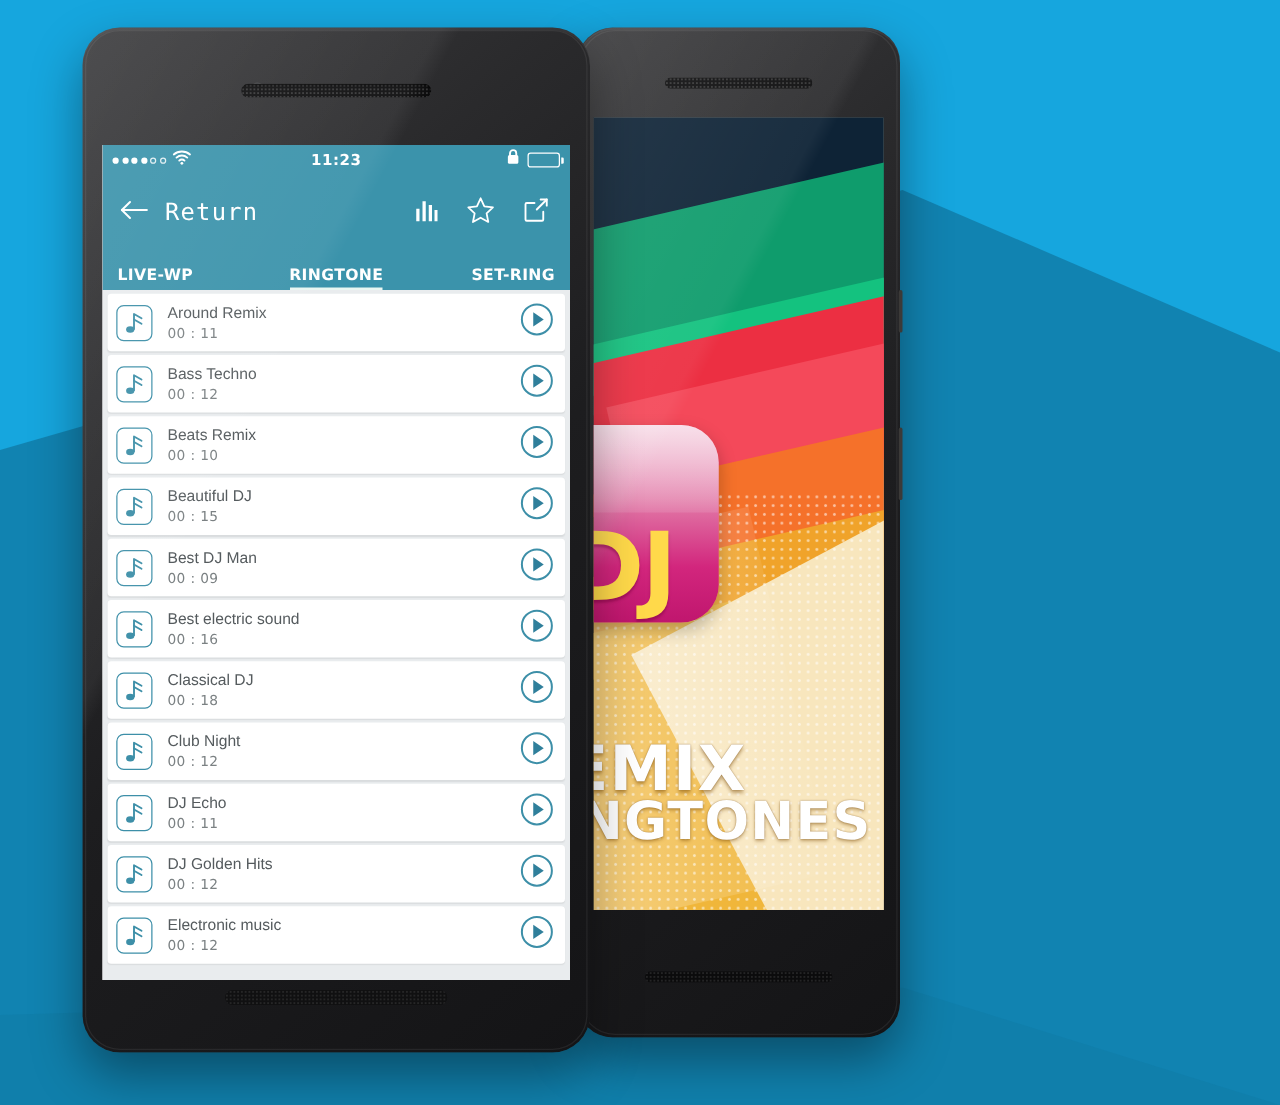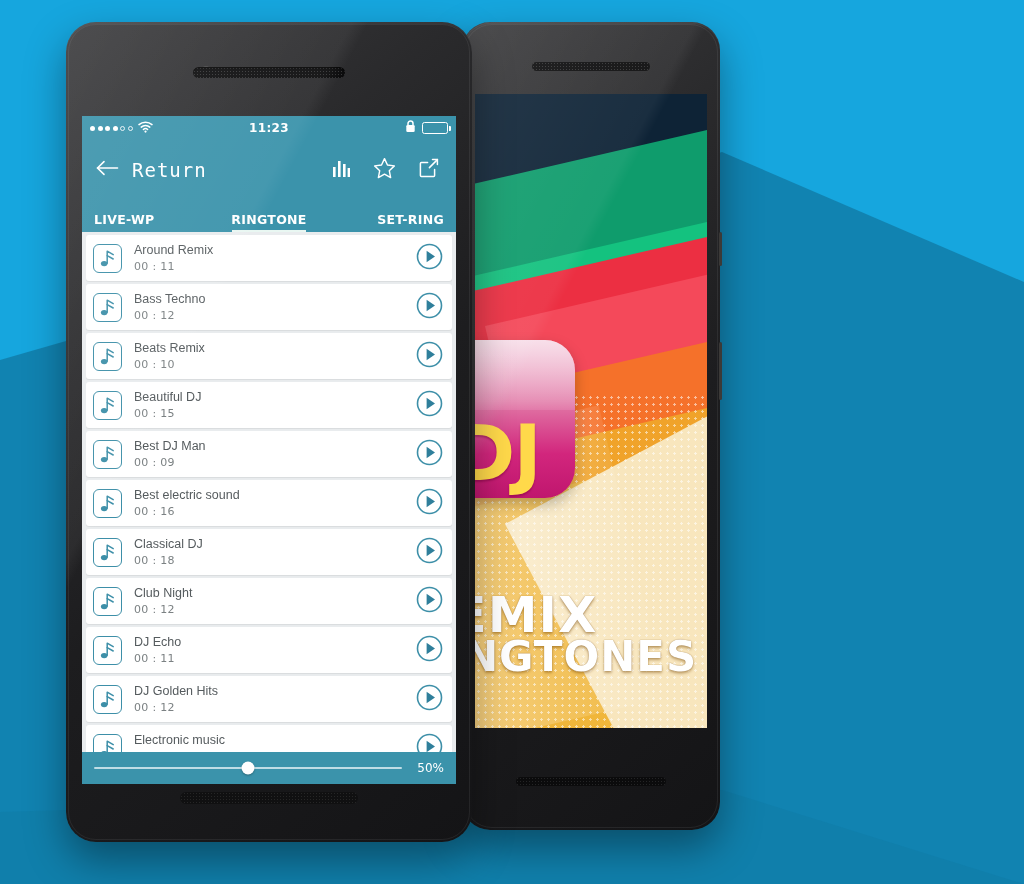--- a/index.html
+++ b/index.html
@@ -525,23 +525,17 @@
               <span class="name">Electronic music</span>
               <span class="dur">00 : 12</span>
             </span>
             <span class="play"><svg width="27" height="27" viewBox="0 0 27 27" fill="none">
                 <circle cx="13.5" cy="13.5" r="12" stroke="#3d8fa8" stroke-width="1.6"></circle>
                 <path d="M10.6 7.8 19 13.5l-8.4 5.7V7.8z" fill="#2f7f9b"></path>
               </svg></span>
           </div>
         </div>
 
-      <div class="seekbar">
-        <div class="track">
-          <span class="thumb" id="seek-thumb" style="left: 50%;"></span>
-        </div>
-        <span class="pct">50%</span>
-      </div>
 
     </div>
   </div>
   <div class="bottom-speaker"></div>
 </div>
 
 </body></html>

